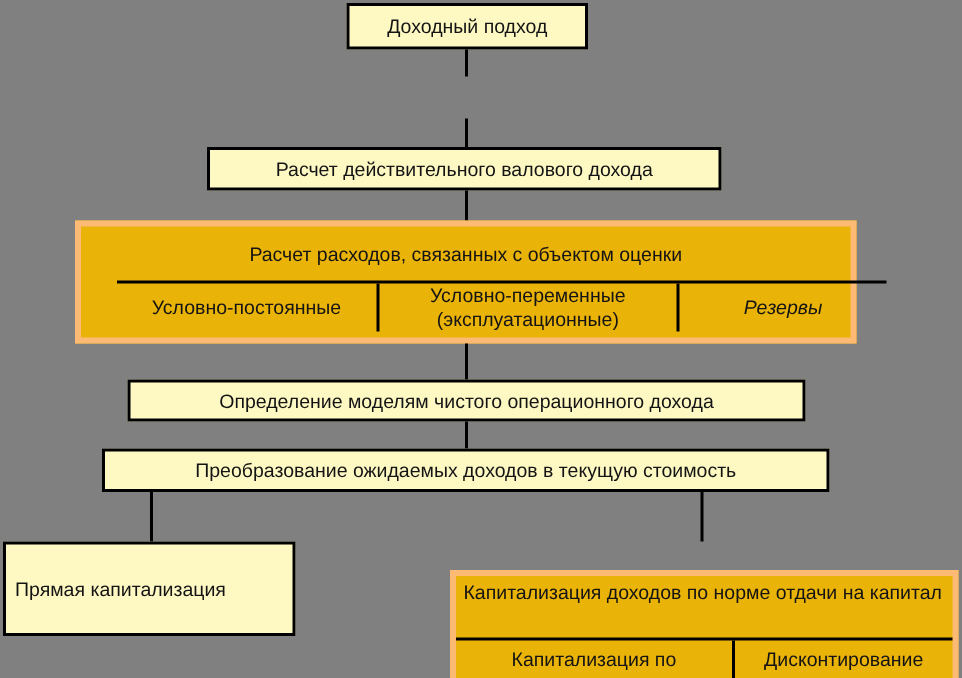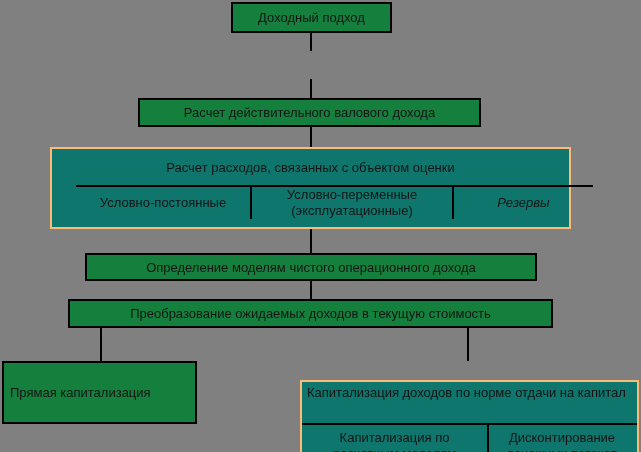--- a/index.html
+++ b/index.html
@@ -12,21 +12,21 @@
     width: 641px;
     height: 452px;
     background: #808080;
     font-family: "Liberation Sans", sans-serif;
     overflow: hidden;
   }
   .box {
     position: absolute;
     box-sizing: border-box;
     border: 2px solid #000;
-    background: #15803d;
+    background: #fef9c3;
     color: #141414;
     font-size: 13px;
     line-height: 15px;
     display: flex;
     align-items: center;
     justify-content: center;
     text-align: center;
     padding: 0 4px;
   }
   .box.left-align {
@@ -35,22 +35,22 @@
     padding-left: 6px;
   }
   .connector {
     position: absolute;
     background: #000;
     width: 2px;
   }
   .group {
     position: absolute;
     box-sizing: border-box;
-    border: 2px solid #fdba74;
-    background: #0f766e;
+    border: 4px solid #fdba74;
+    background: #eab308;
   }
   .group-header {
     box-sizing: border-box;
     width: 100%;
     color: #141414;
     font-size: 13px;
     line-height: 15px;
     display: flex;
     align-items: center;
     justify-content: center;

